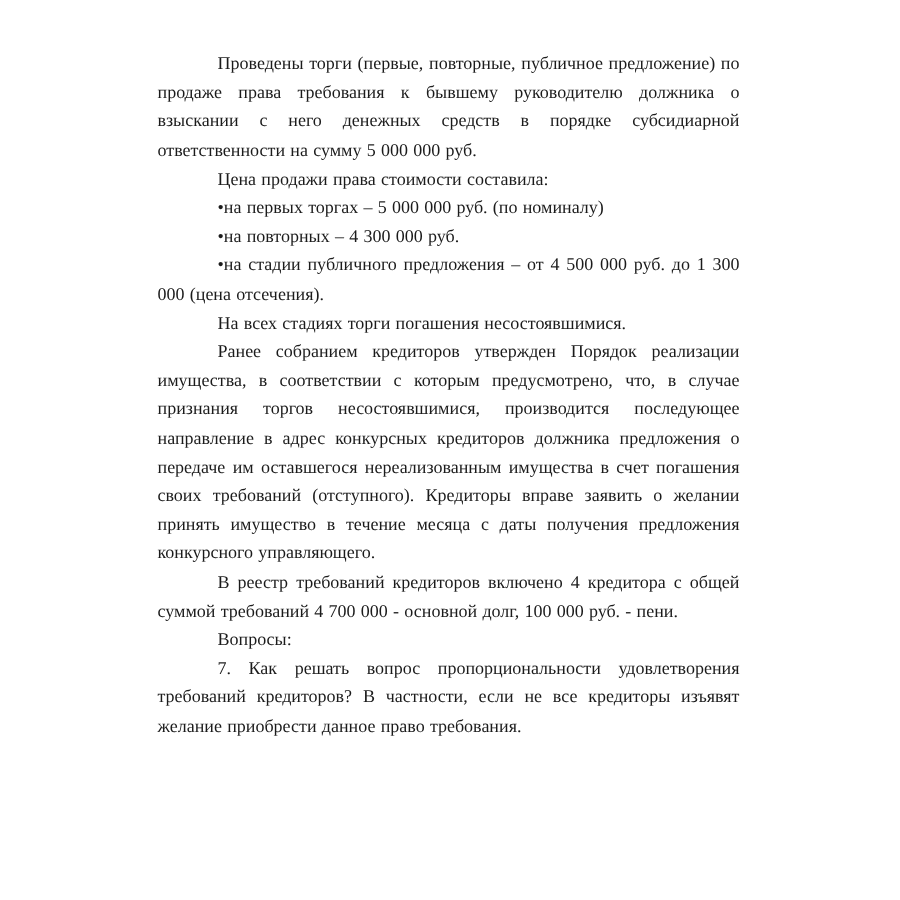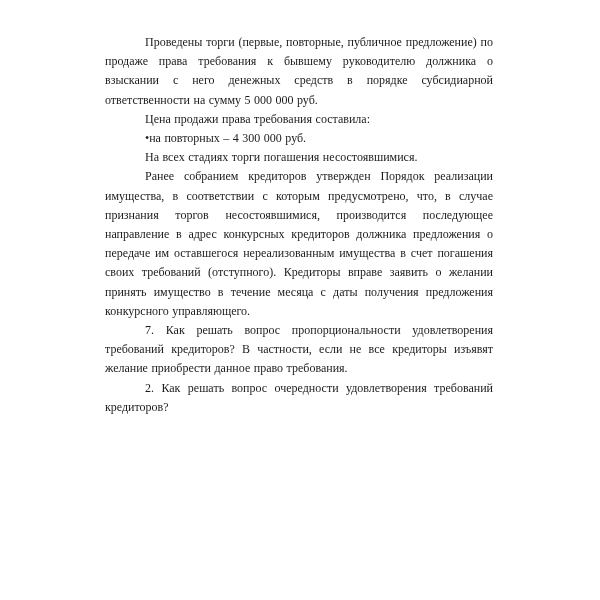--- a/index.html
+++ b/index.html
@@ -33,20 +33,23 @@
     text-align-last: left;
     word-spacing: 0.5px;
   }
 </style>
 </head>
 <body>
 
 <div class="page">
   <div class="text-block">
     <p>Проведены торги (первые, повторные, публичное предложение) по продаже права требования к бывшему руководителю должника о взыскании с него денежных средств в порядке субсидиарной ответственности на сумму 5 000 000 руб.</p>
-    <p>Цена продажи права требования составила:</p>
+    <p>Цена продажи права стоимости составила:</p>
+    <p>•на первых торгах – 5 000 000 руб. (по номиналу)</p>
     <p>•на повторных – 4 300 000 руб.</p>
+    <p>•на стадии публичного предложения – от 4 500 000 руб. до 1 300 000 (цена отсечения).</p>
     <p>На всех стадиях торги погашения несостоявшимися.</p>
     <p>Ранее собранием кредиторов утвержден Порядок реализации имущества, в соответствии с которым предусмотрено, что, в случае признания торгов несостоявшимися, производится последующее направление в адрес конкурсных кредиторов должника предложения о передаче им оставшегося нереализованным имущества в счет погашения своих требований (отступного). Кредиторы вправе заявить о желании принять имущество в течение месяца с даты получения предложения конкурсного управляющего.</p>
+    <p>В реестр требований кредиторов включено 4 кредитора с общей суммой требований 4 700 000 - основной долг, 100 000 руб. - пени.</p>
+    <p>Вопросы:</p>
     <p>7. Как решать вопрос пропорциональности удовлетворения требований кредиторов? В частности, если не все кредиторы изъявят желание приобрести данное право требования.</p>
-    <p>2. Как решать вопрос очередности удовлетворения требований кредиторов?</p>
   </div>
 </div>
 
 </body></html>

